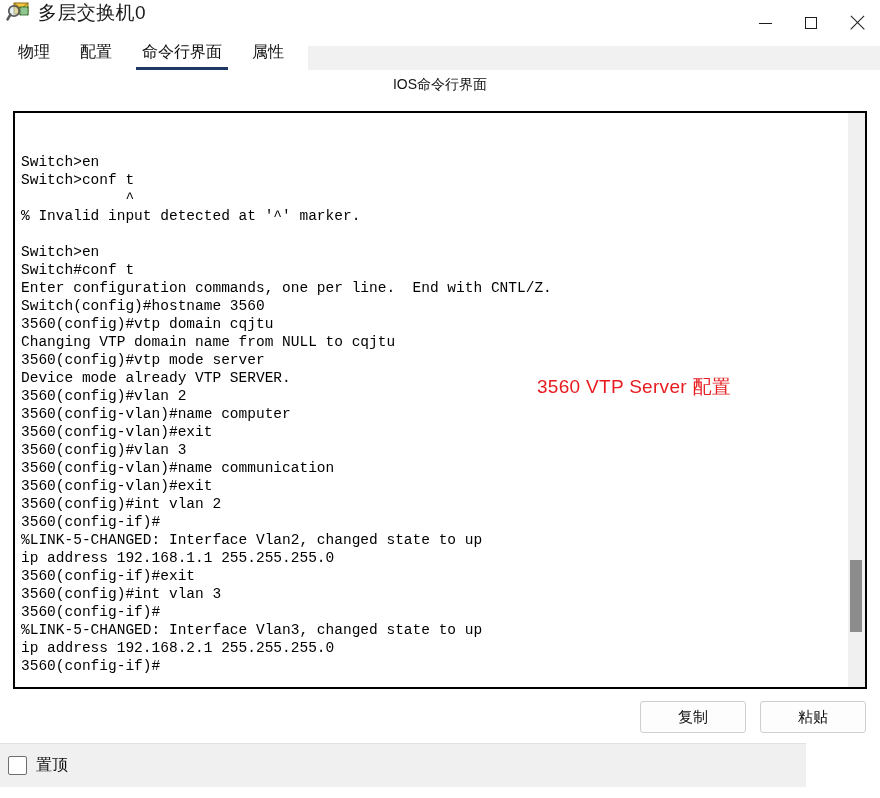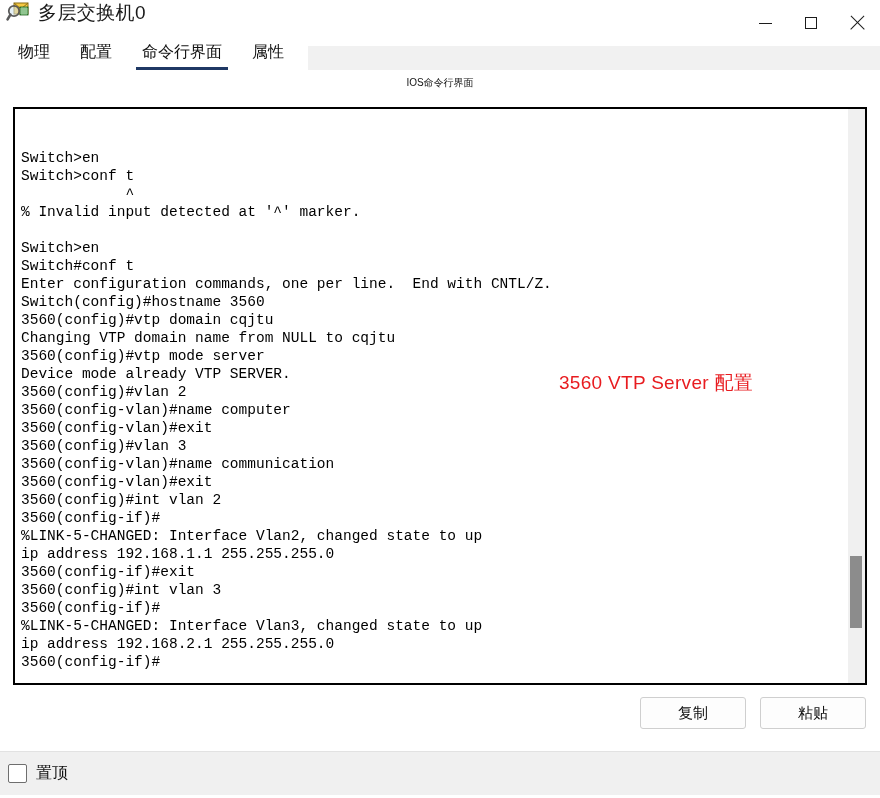--- a/index.html
+++ b/index.html
@@ -118,21 +118,21 @@
   .tabstrip-filler {
     flex: 1;
     height: 100%;
     background: #f1f1f1;
     margin-left: 4px;
   }
 
   
   .panel-title {
     text-align: center;
-    font-size: 10px;
+    font-size: 14px;
     color: #111111;
     padding: 6px 0 5px 0;
     background: #ffffff;
   }
 
   
   .terminal-wrap {
     margin: 12px 13px;
     border: 2px solid #000000;
     background: #ffffff;
@@ -152,21 +152,21 @@
     white-space: pre;
     overflow: hidden;
     position: relative;
   }
   .term-line {
     height: 18px;
     white-space: pre;
   }
   .annotation {
     position: absolute;
-    left: 544px;
+    left: 522px;
     top: 265px;
     font-family: "Liberation Sans", sans-serif;
     font-size: 19px;
     color: #e81c20;
     white-space: nowrap;
     letter-spacing: 0.3px;
   }
   .scrollbar {
     width: 17px;
     background: #f0f0f0;
@@ -206,22 +206,22 @@
     justify-content: center;
     margin-left: 14px;
     cursor: default;
     box-sizing: border-box;
   }
 
   
   .footer {
     position: absolute;
     left: 0;
-    bottom: 3px;
-    width: 880px;
+    bottom: 11px;
+    width: 806px;
     height: 44px;
     background: #f0f0f0;
     border-top: 1px solid #e2e2e2;
     display: flex;
     align-items: center;
     padding-left: 8px;
     box-sizing: border-box;
   }
   .checkbox {
     width: 17px;

